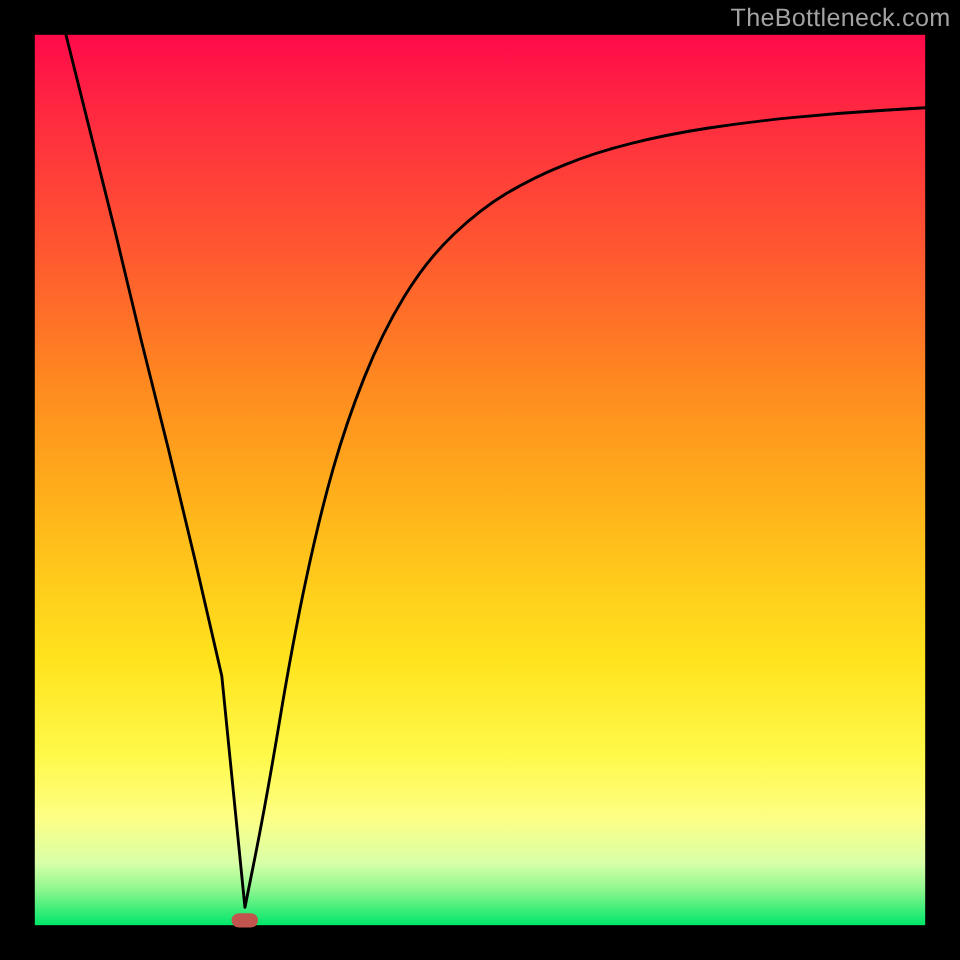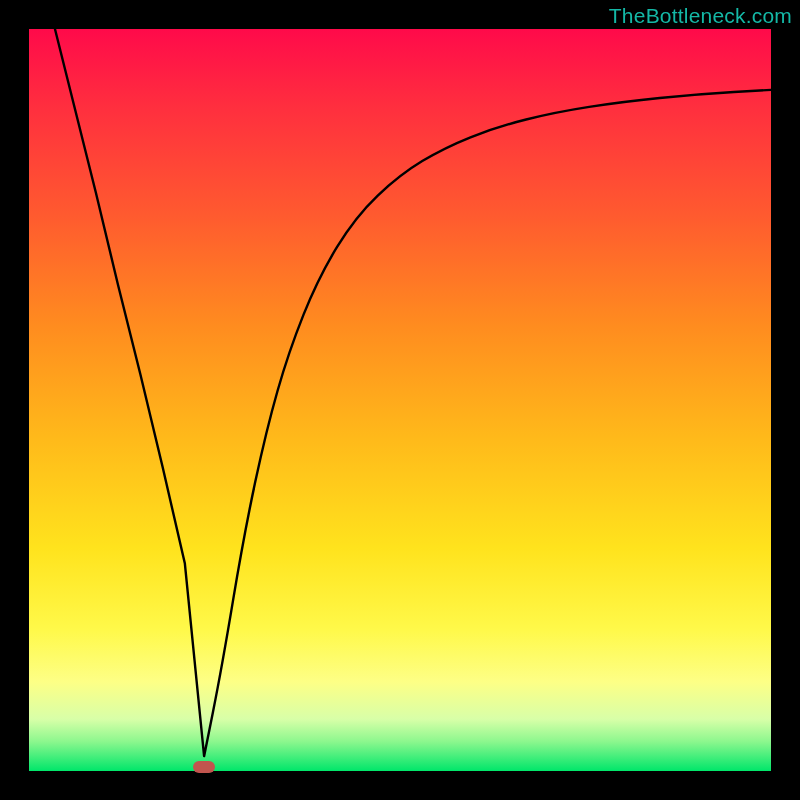--- a/index.html
+++ b/index.html
@@ -38,21 +38,21 @@
       #8df78e 96%,
       #00e66a 100%
     );
   }
   .watermark {
     position: absolute;
     top: 4px;
     right: 8px;
     font-size: 21px;
     font-weight: 400;
-    color: #14b8a6;
+    color: #a3a3a3;
     letter-spacing: 0.2px;
     user-select: none;
   }
   svg.curve {
     position: absolute;
     left: 0;
     top: 0;
     width: 742px;
     height: 742px;
     overflow: visible;

